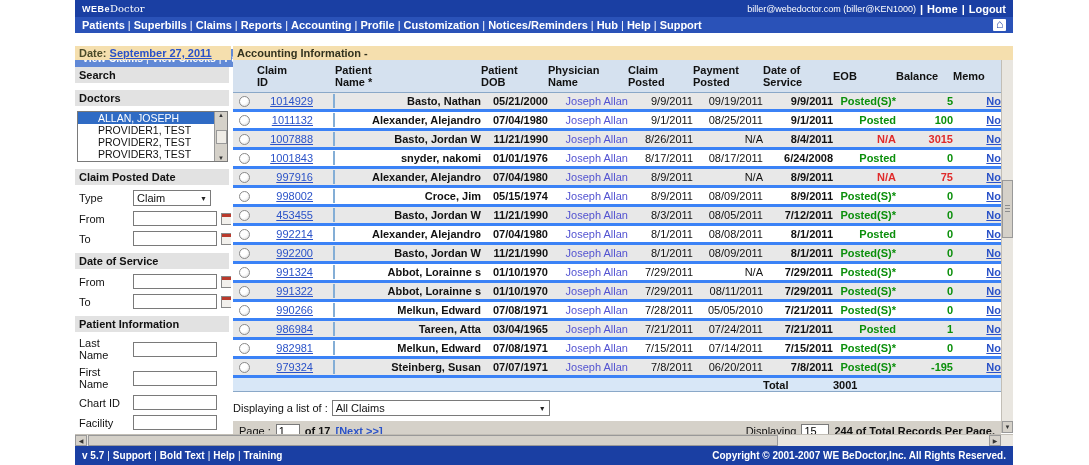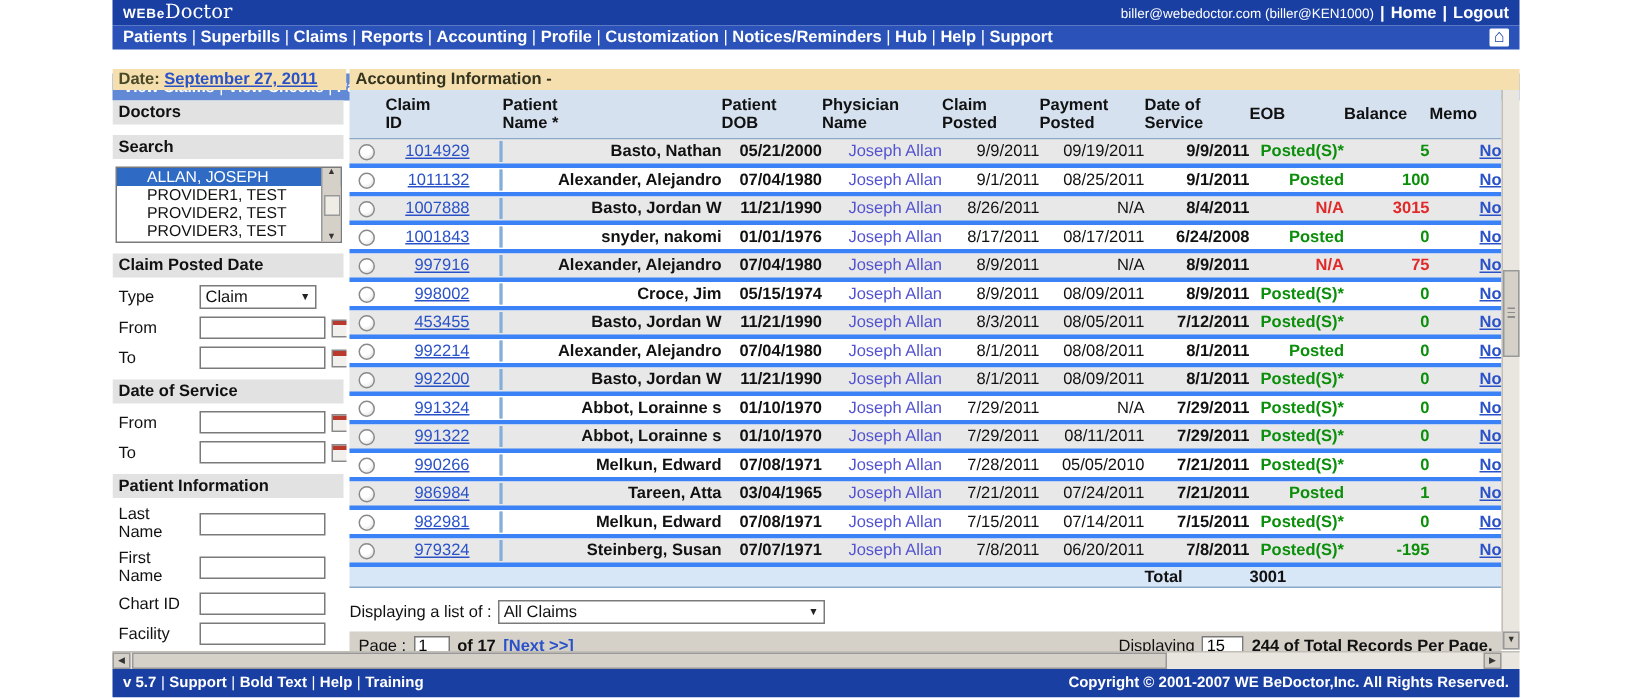--- a/index.html
+++ b/index.html
@@ -8,21 +8,21 @@
     width:1089px; height:465px; background:#ffffff; overflow:hidden;
     font-family:"Liberation Sans", sans-serif; font-size:11px; color:#111;
     position:relative;
   }
   .app { position:absolute; left:75px; top:0; width:938px; height:465px; }
 
   
   .topbar { height:17px; background:var(--brand_blue); display:flex; justify-content:space-between; align-items:center; padding:0 7px; }
   .logo { display:flex; align-items:baseline; color:#fff; }
   .logo-webe { font-weight:bold; font-size:9px; letter-spacing:.5px; }
-  .logo-doctor { font-family:"DejaVu Serif", serif; font-size:13px; line-height:13px; }
+  .logo-doctor { font-family:"DejaVu Serif", serif; font-size:10px; line-height:13px; }
   .top-right { color:#fff; display:flex; align-items:center; gap:4px; }
   .user-email { font-size:9px; }
   .top-link { color:#fff; font-weight:bold; font-size:11px; cursor:pointer; text-decoration:none; }
   .topbar .sep { font-weight:bold; }
 
   .menubar { height:16px; background:var(--menu_blue); display:flex; align-items:center; justify-content:space-between; padding:0 7px; }
   .menu-items { color:#fff; font-weight:bold; white-space:nowrap; }
   .menu-item { cursor:pointer; }
   .menu-sep { font-weight:normal; margin:0 3px; }
   .home-icon { width:13px; height:12px; background:#fff; color:var(--brand_blue); font-size:12px; line-height:11px; text-align:center; border-radius:1px; cursor:pointer; }
@@ -122,23 +122,23 @@
   </div>
 
   <div class="content">
 
     <div class="sidebar">
       <div class="date-bar">
         <span class="date-label">Date:</span>
         <a class="date-link">September 27, 2011</a>
       </div>
 
+      <div class="side-header">Search</div>
+
       <div class="side-header">Doctors</div>
-
-      <div class="side-header">Search</div>
       <div class="listbox">
         <div id="doctor-options">
             <div class="lb-item selected">ALLAN, JOSEPH</div>
             <div class="lb-item">PROVIDER1, TEST</div>
             <div class="lb-item">PROVIDER2, TEST</div>
             <div class="lb-item">PROVIDER3, TEST</div>
           </div>
         <div class="lb-scroll">
           <span>▲</span>
           <span class="lb-thumb"></span>

